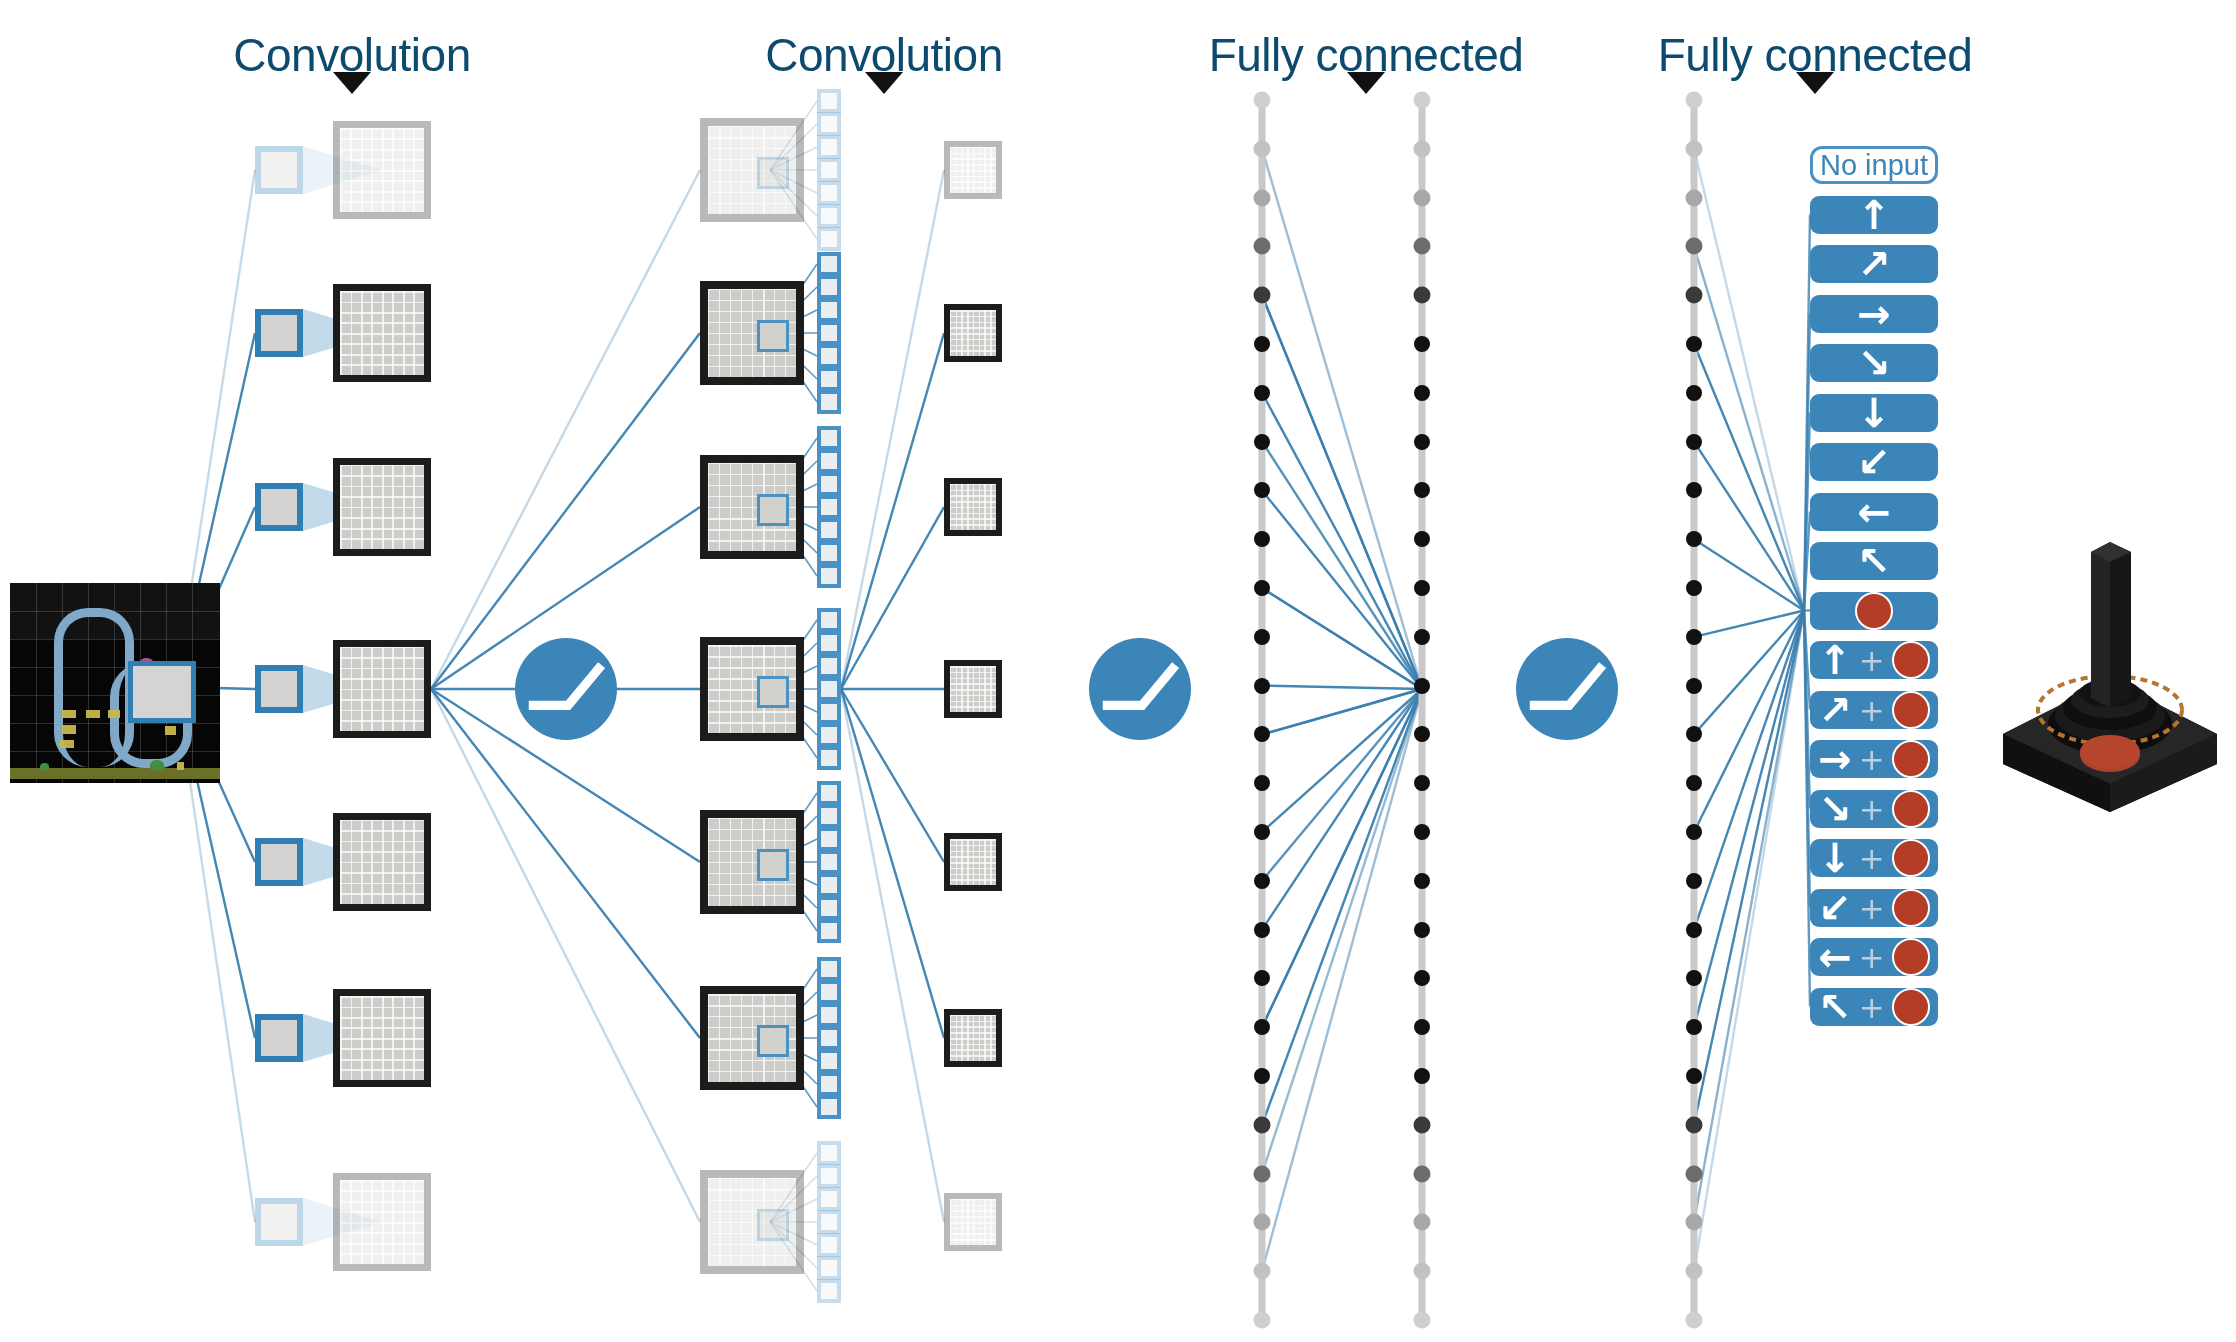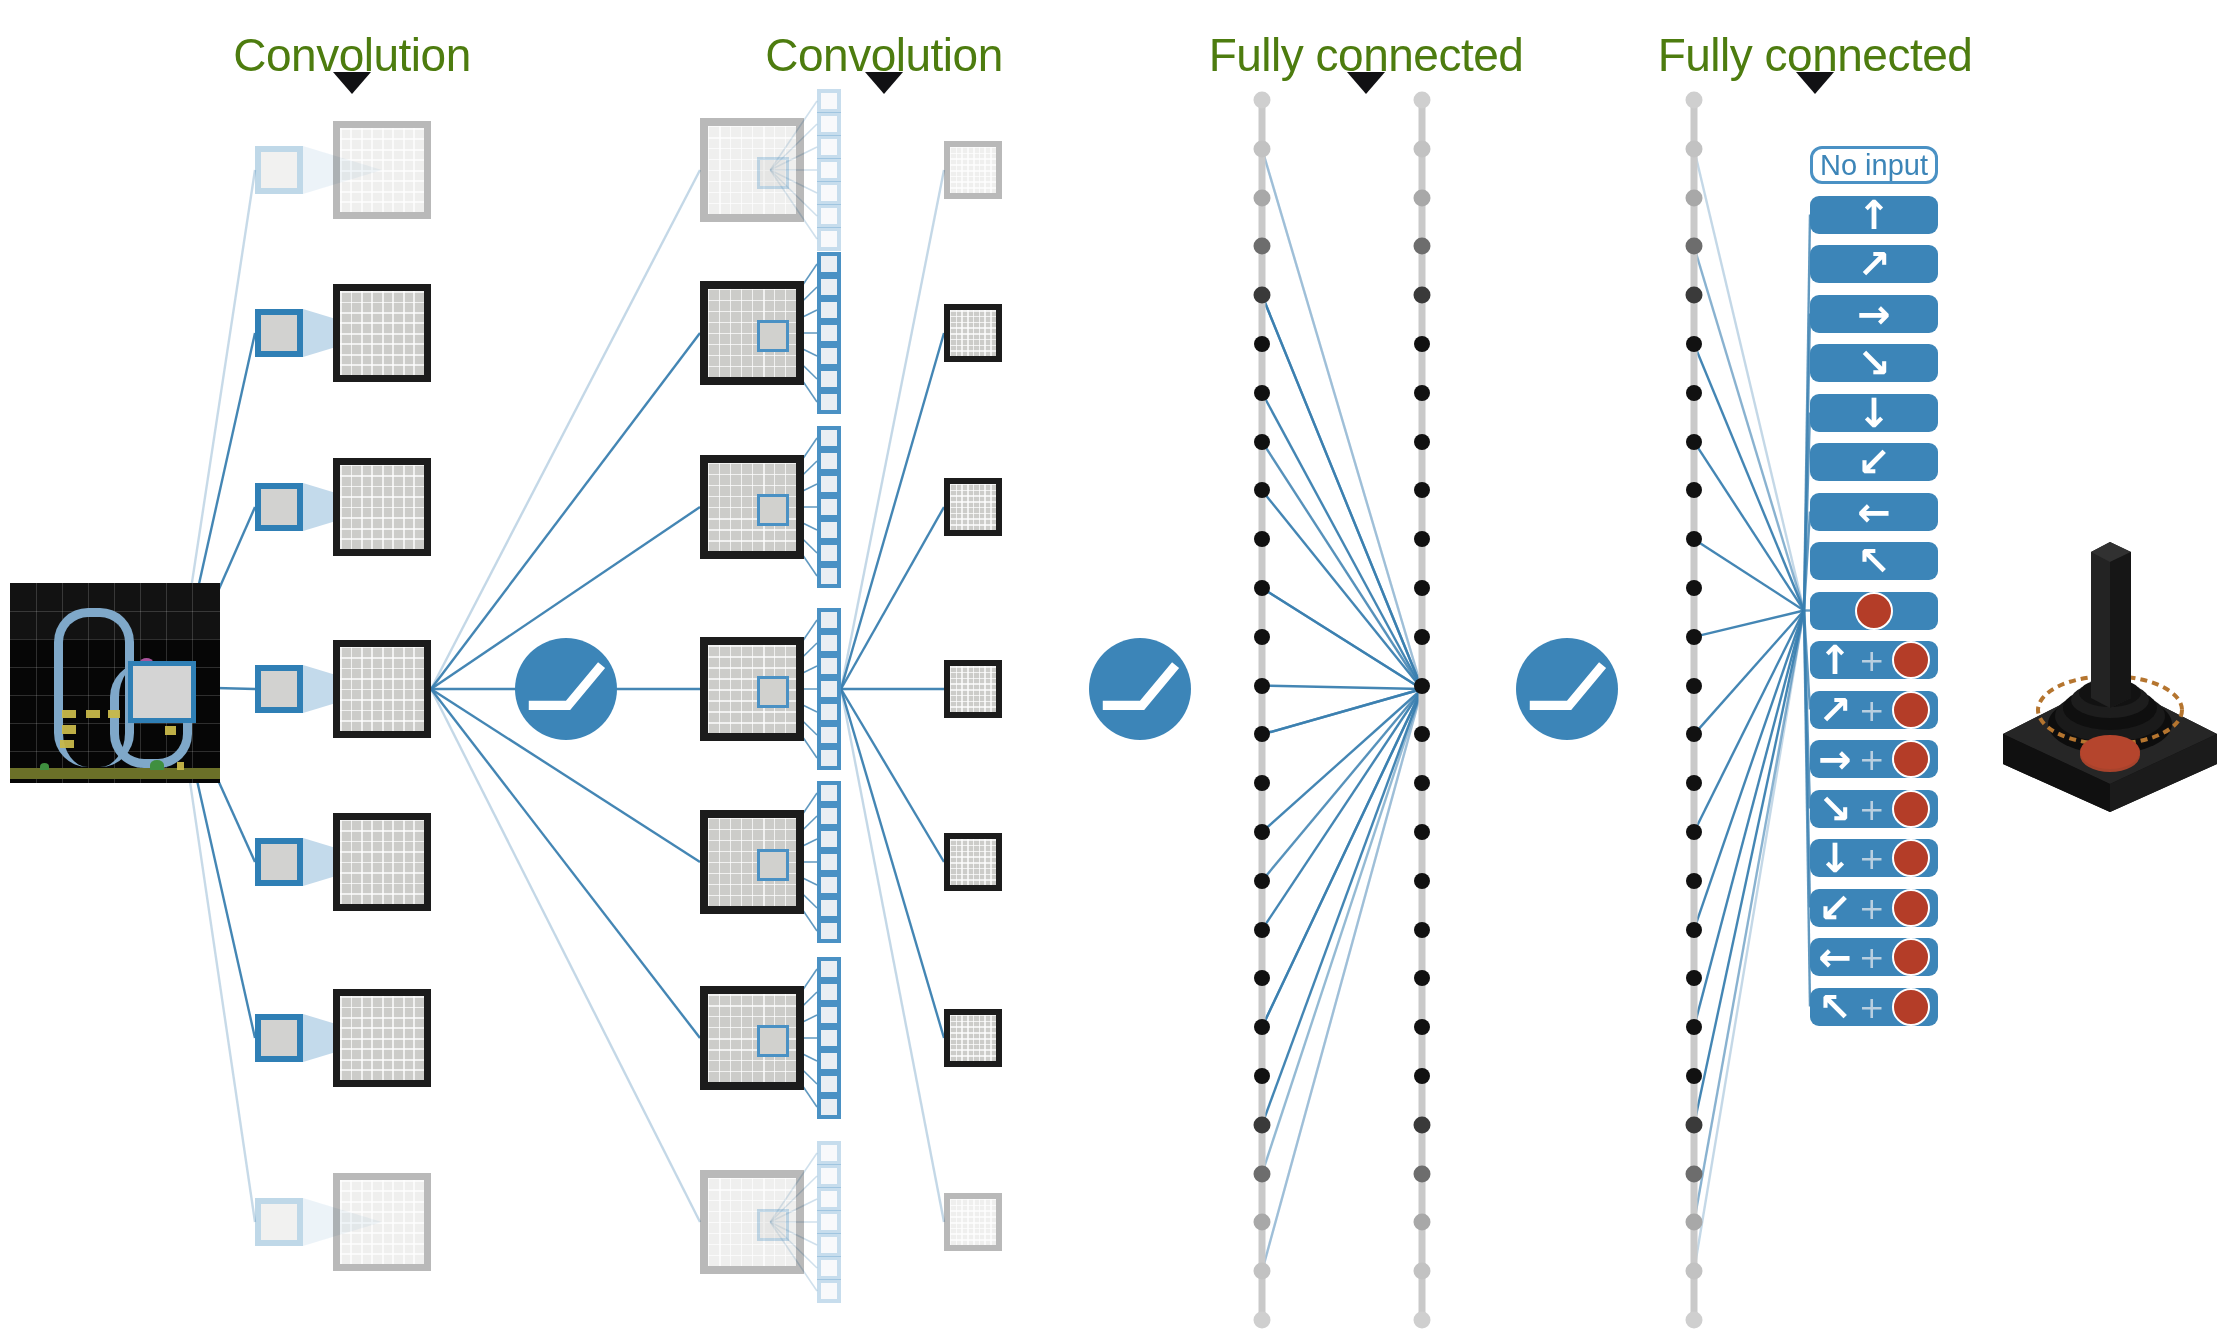--- a/index.html
+++ b/index.html
@@ -1,21 +1,21 @@
 <!DOCTYPE html>
 <html><head>
 <meta charset="utf-8">
 <style>
   html,body{margin:0;padding:0;background:#ffffff;}
   body{width:2236px;height:1342px;position:relative;overflow:hidden;
        font-family:"Liberation Sans","DejaVu Sans",sans-serif;}
   #stage{position:absolute;left:0;top:0;width:2236px;height:1342px;}
 
   .layer-title{
-    position:absolute;font-size:46px;color:#4d7c0f;white-space:nowrap;
+    position:absolute;font-size:46px;color:#0c4a6e;white-space:nowrap;
     letter-spacing:-0.5px;text-align:center;transform:translateX(-50%);
   }
   .tri{
     position:absolute;width:0;height:0;transform:translateX(-50%);
     border-left:19px solid transparent;border-right:19px solid transparent;
     border-top:22px solid #111114;
   }
 
   svg.wires{position:absolute;left:0;top:0;width:2236px;height:1342px;
             pointer-events:none;}

